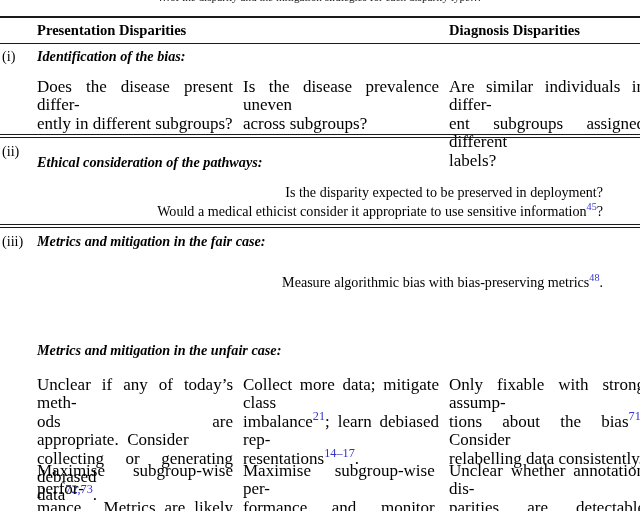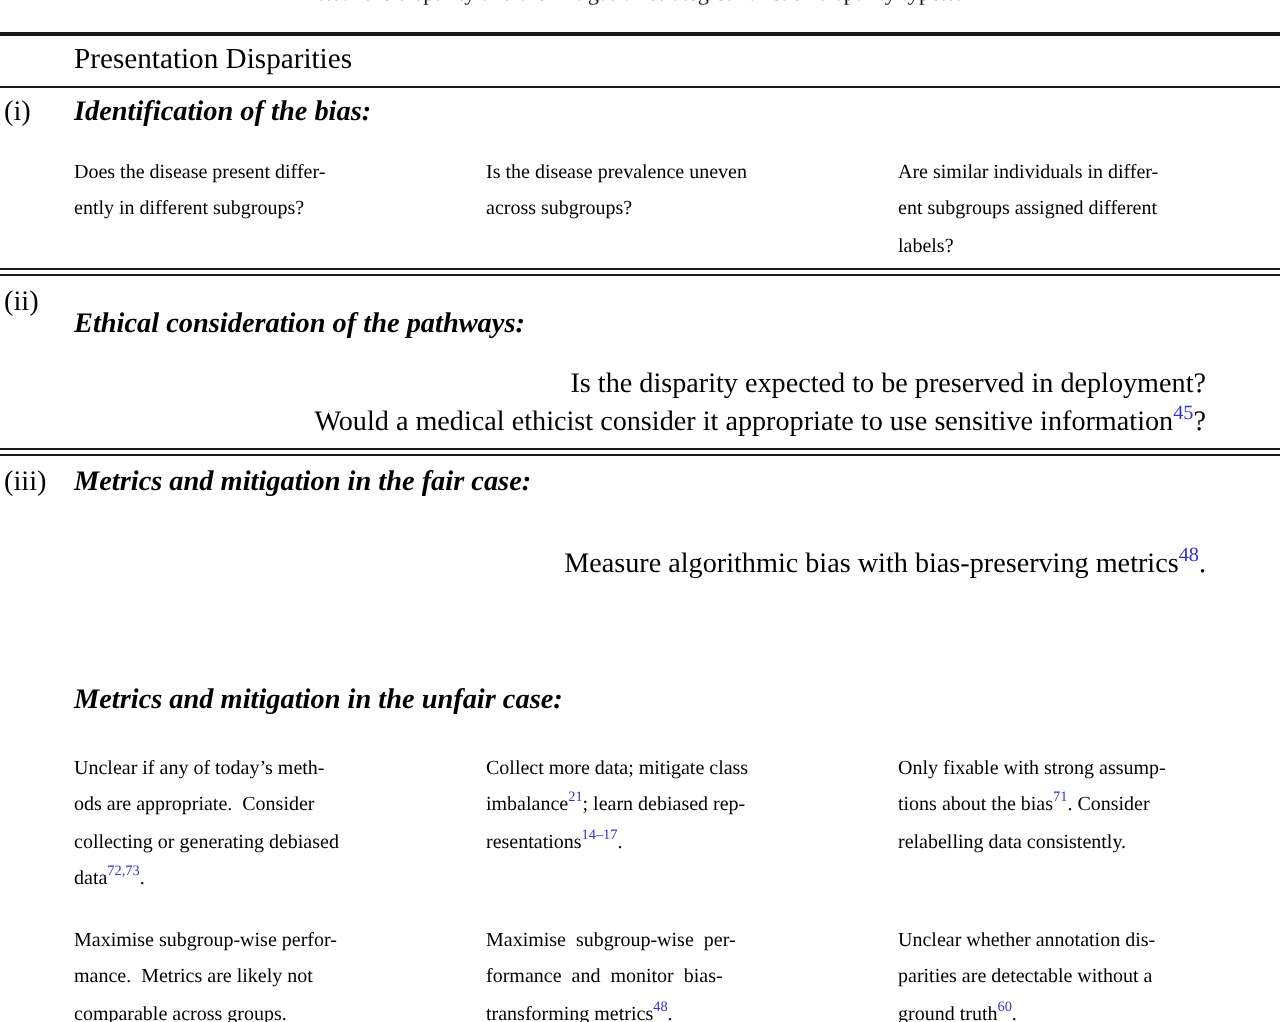--- a/index.html
+++ b/index.html
@@ -71,20 +71,21 @@
     top: 20px;
     width: 640px;
     height: 22px;
   }
   .col-head {
     position: absolute;
     top: 0;
     font-size: 14.6px;
     line-height: 20px;
     white-space: nowrap;
+    font-weight: bold;
   }
   .c1 { left: 37px; }
   .c2 { left: 243px; }
   .c3 { left: 449px; }
 
   
   .section { position: absolute; left: 0; width: 640px; }
 
   .roman {
     position: absolute;
@@ -105,21 +106,21 @@
 
   .cols {
     position: absolute;
     left: 0;
     width: 640px;
   }
   .cell {
     position: absolute;
     top: 0;
     width: 196px;
-    font-size: 10px;
+    font-size: 17px;
     line-height: 18.4px;
     text-align: justify;
     text-align-last: left;
     hyphens: manual;
   }
   .cell.k1 { left: 37px; }
   .cell.k2 { left: 243px; }
   .cell.k3 { left: 449px; }
 
   .centered-block {
@@ -143,20 +144,21 @@
 <body>
 
 <div class="page">
 
   <div class="caption-sliver">…of the disparity and the mitigation strategies for each disparity type…</div>
 
   <div class="rule rule-thick" style="top:16px;"></div>
 
   <div class="header-row">
     <div class="col-head c1">Presentation Disparities</div>
+    <div class="col-head c3">Diagnosis Disparities</div>
   </div>
 
   <div class="rule rule-thin" style="top:43px;"></div>
 
   <div class="section" style="top:0;">
     <div class="roman" style="top:48px;">(i)</div>
     <div class="sec-title" style="top:48px;">Identification of the bias:</div>
     <div class="cols" style="top:78px;">
       <div class="cell k1">Does the disease present differ-<br>ently in different subgroups?</div>
       <div class="cell k2">Is the disease prevalence uneven<br>across subgroups?</div>

